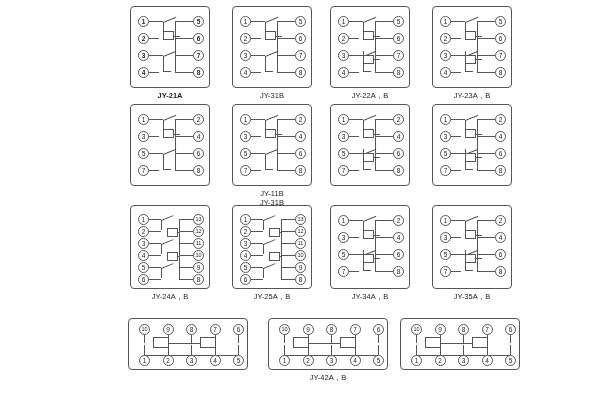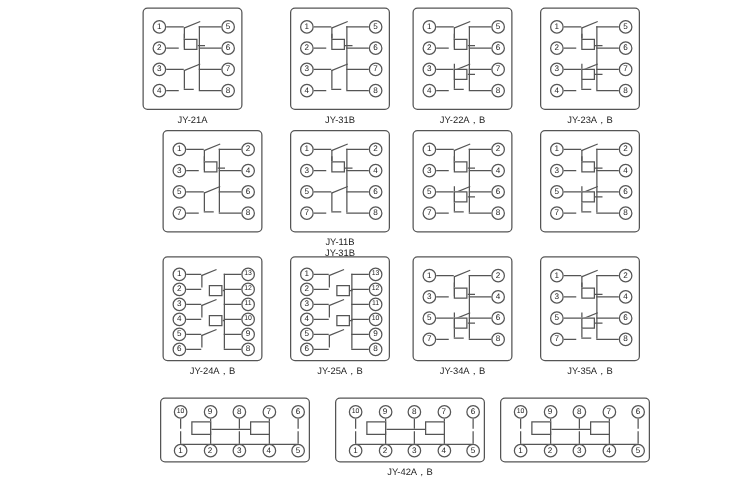--- a/index.html
+++ b/index.html
@@ -60,21 +60,21 @@
     height:1px;
     background:#555;
     transform-origin:0 0;
     z-index:1;
   }
 </style>
 </head>
 <body>
 
 <div id="sheet">
-    <div class="cell" style="left: 114px; top: 6px;">
+    <div class="cell" style="left: 130px; top: 6px; font-weight: bold;">
       <div>
         <div class="panel" style="width: 80px; height: 82px;">
           <div class="term" style="left: 7px; top: 9px;">1</div>
           <div class="term" style="left: 62px; top: 9px;">5</div>
           <div class="term" style="left: 7px; top: 26px;">2</div>
           <div class="term" style="left: 62px; top: 26px;">6</div>
           <div class="term" style="left: 7px; top: 43px;">3</div>
           <div class="term" style="left: 62px; top: 43px;">7</div>
           <div class="term" style="left: 7px; top: 60px;">4</div>
           <div class="term" style="left: 62px; top: 60px;">8</div>

